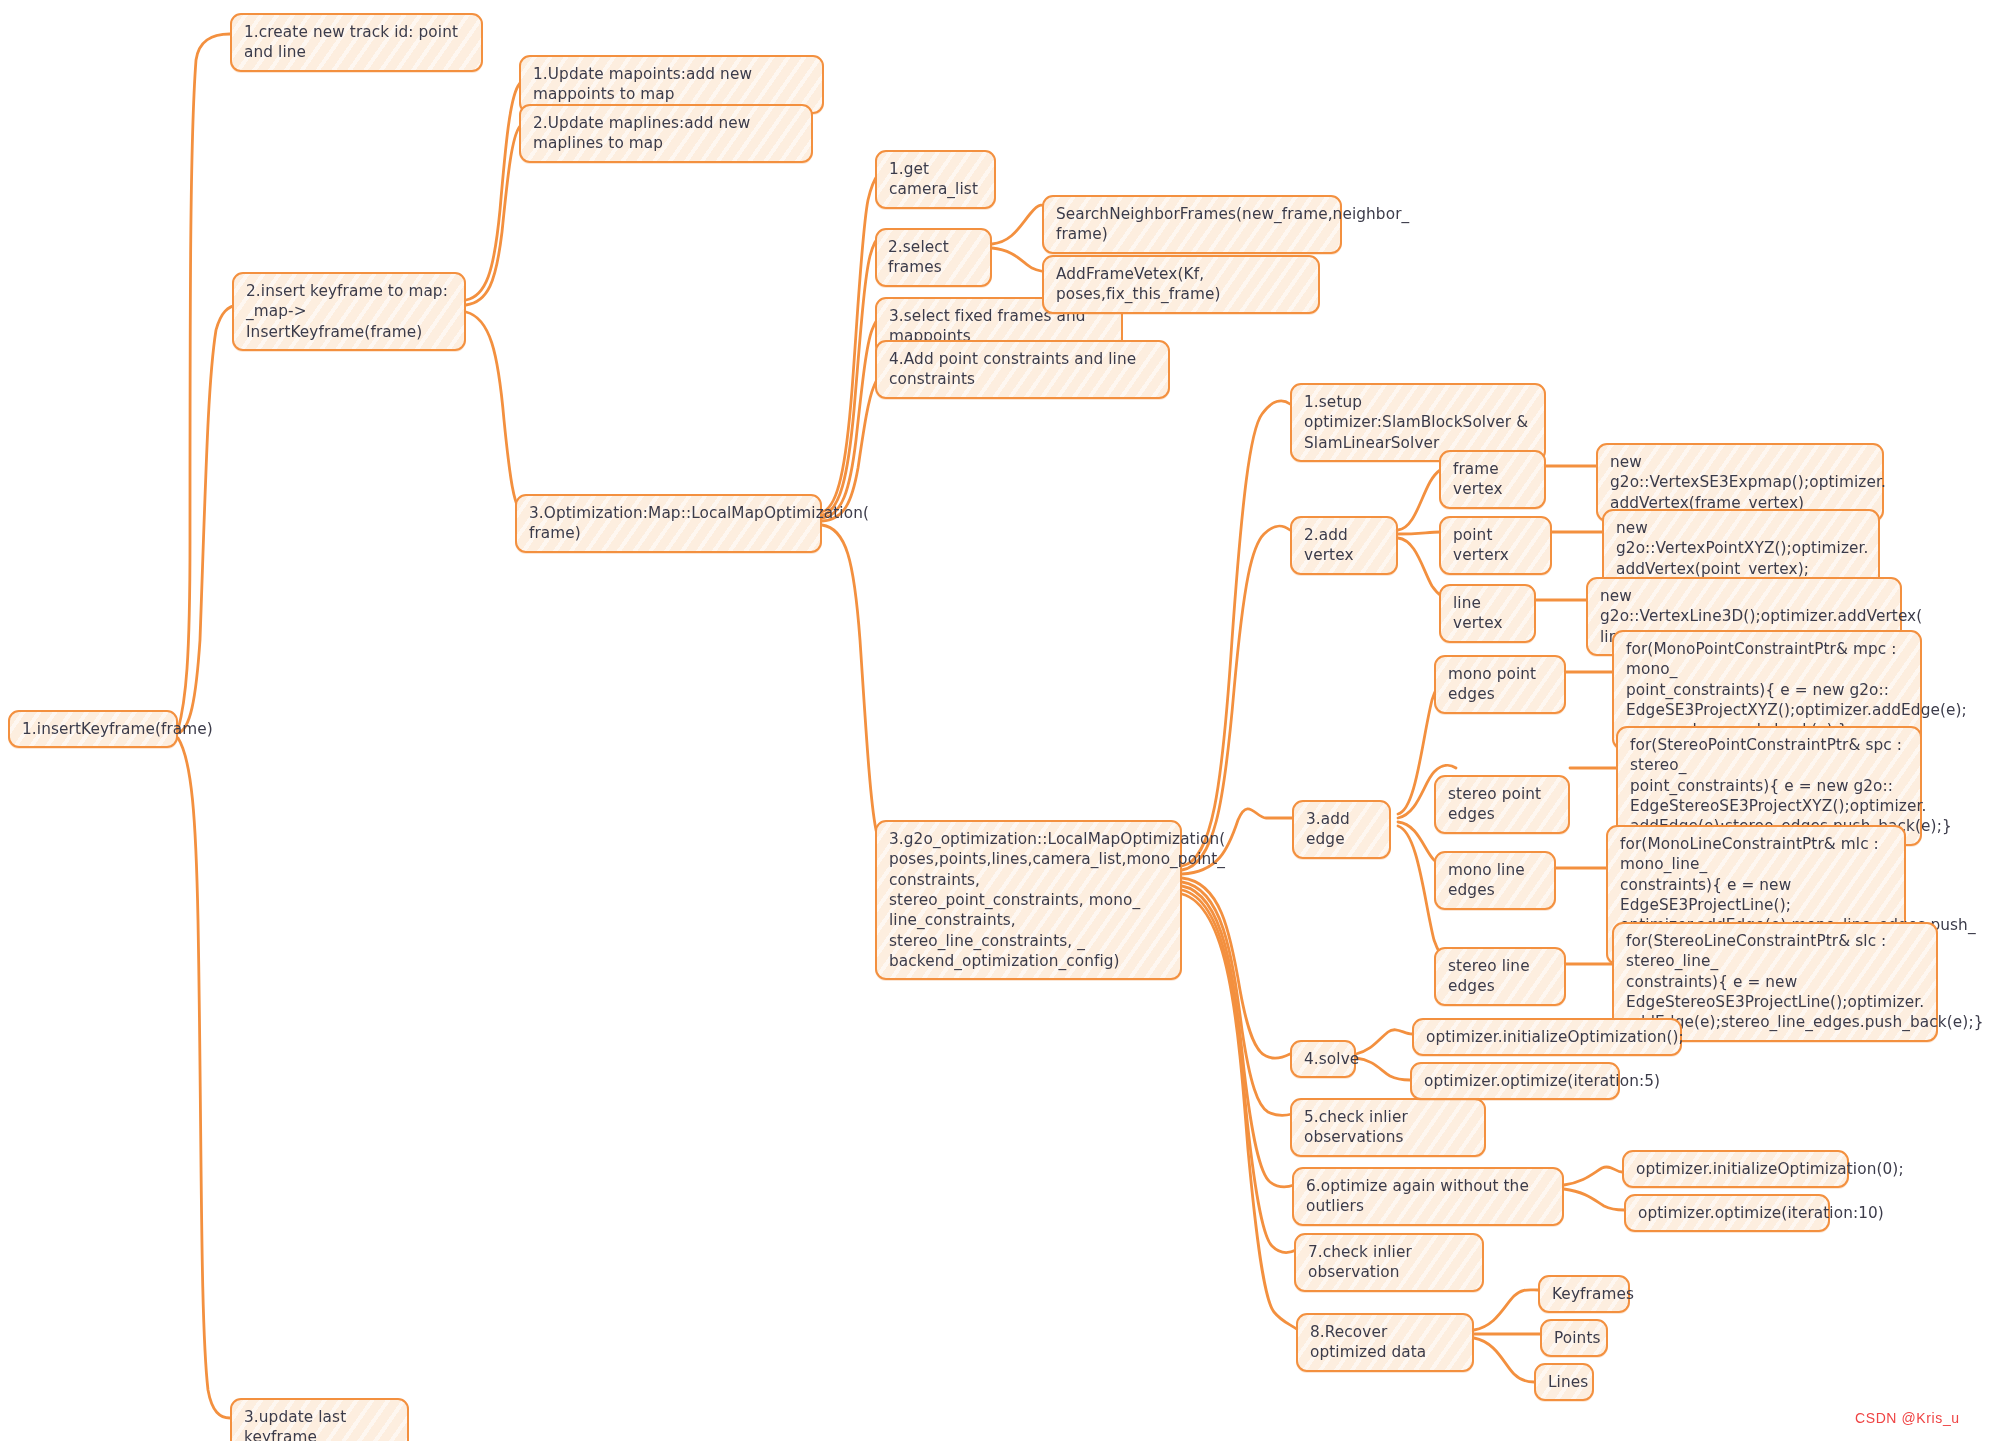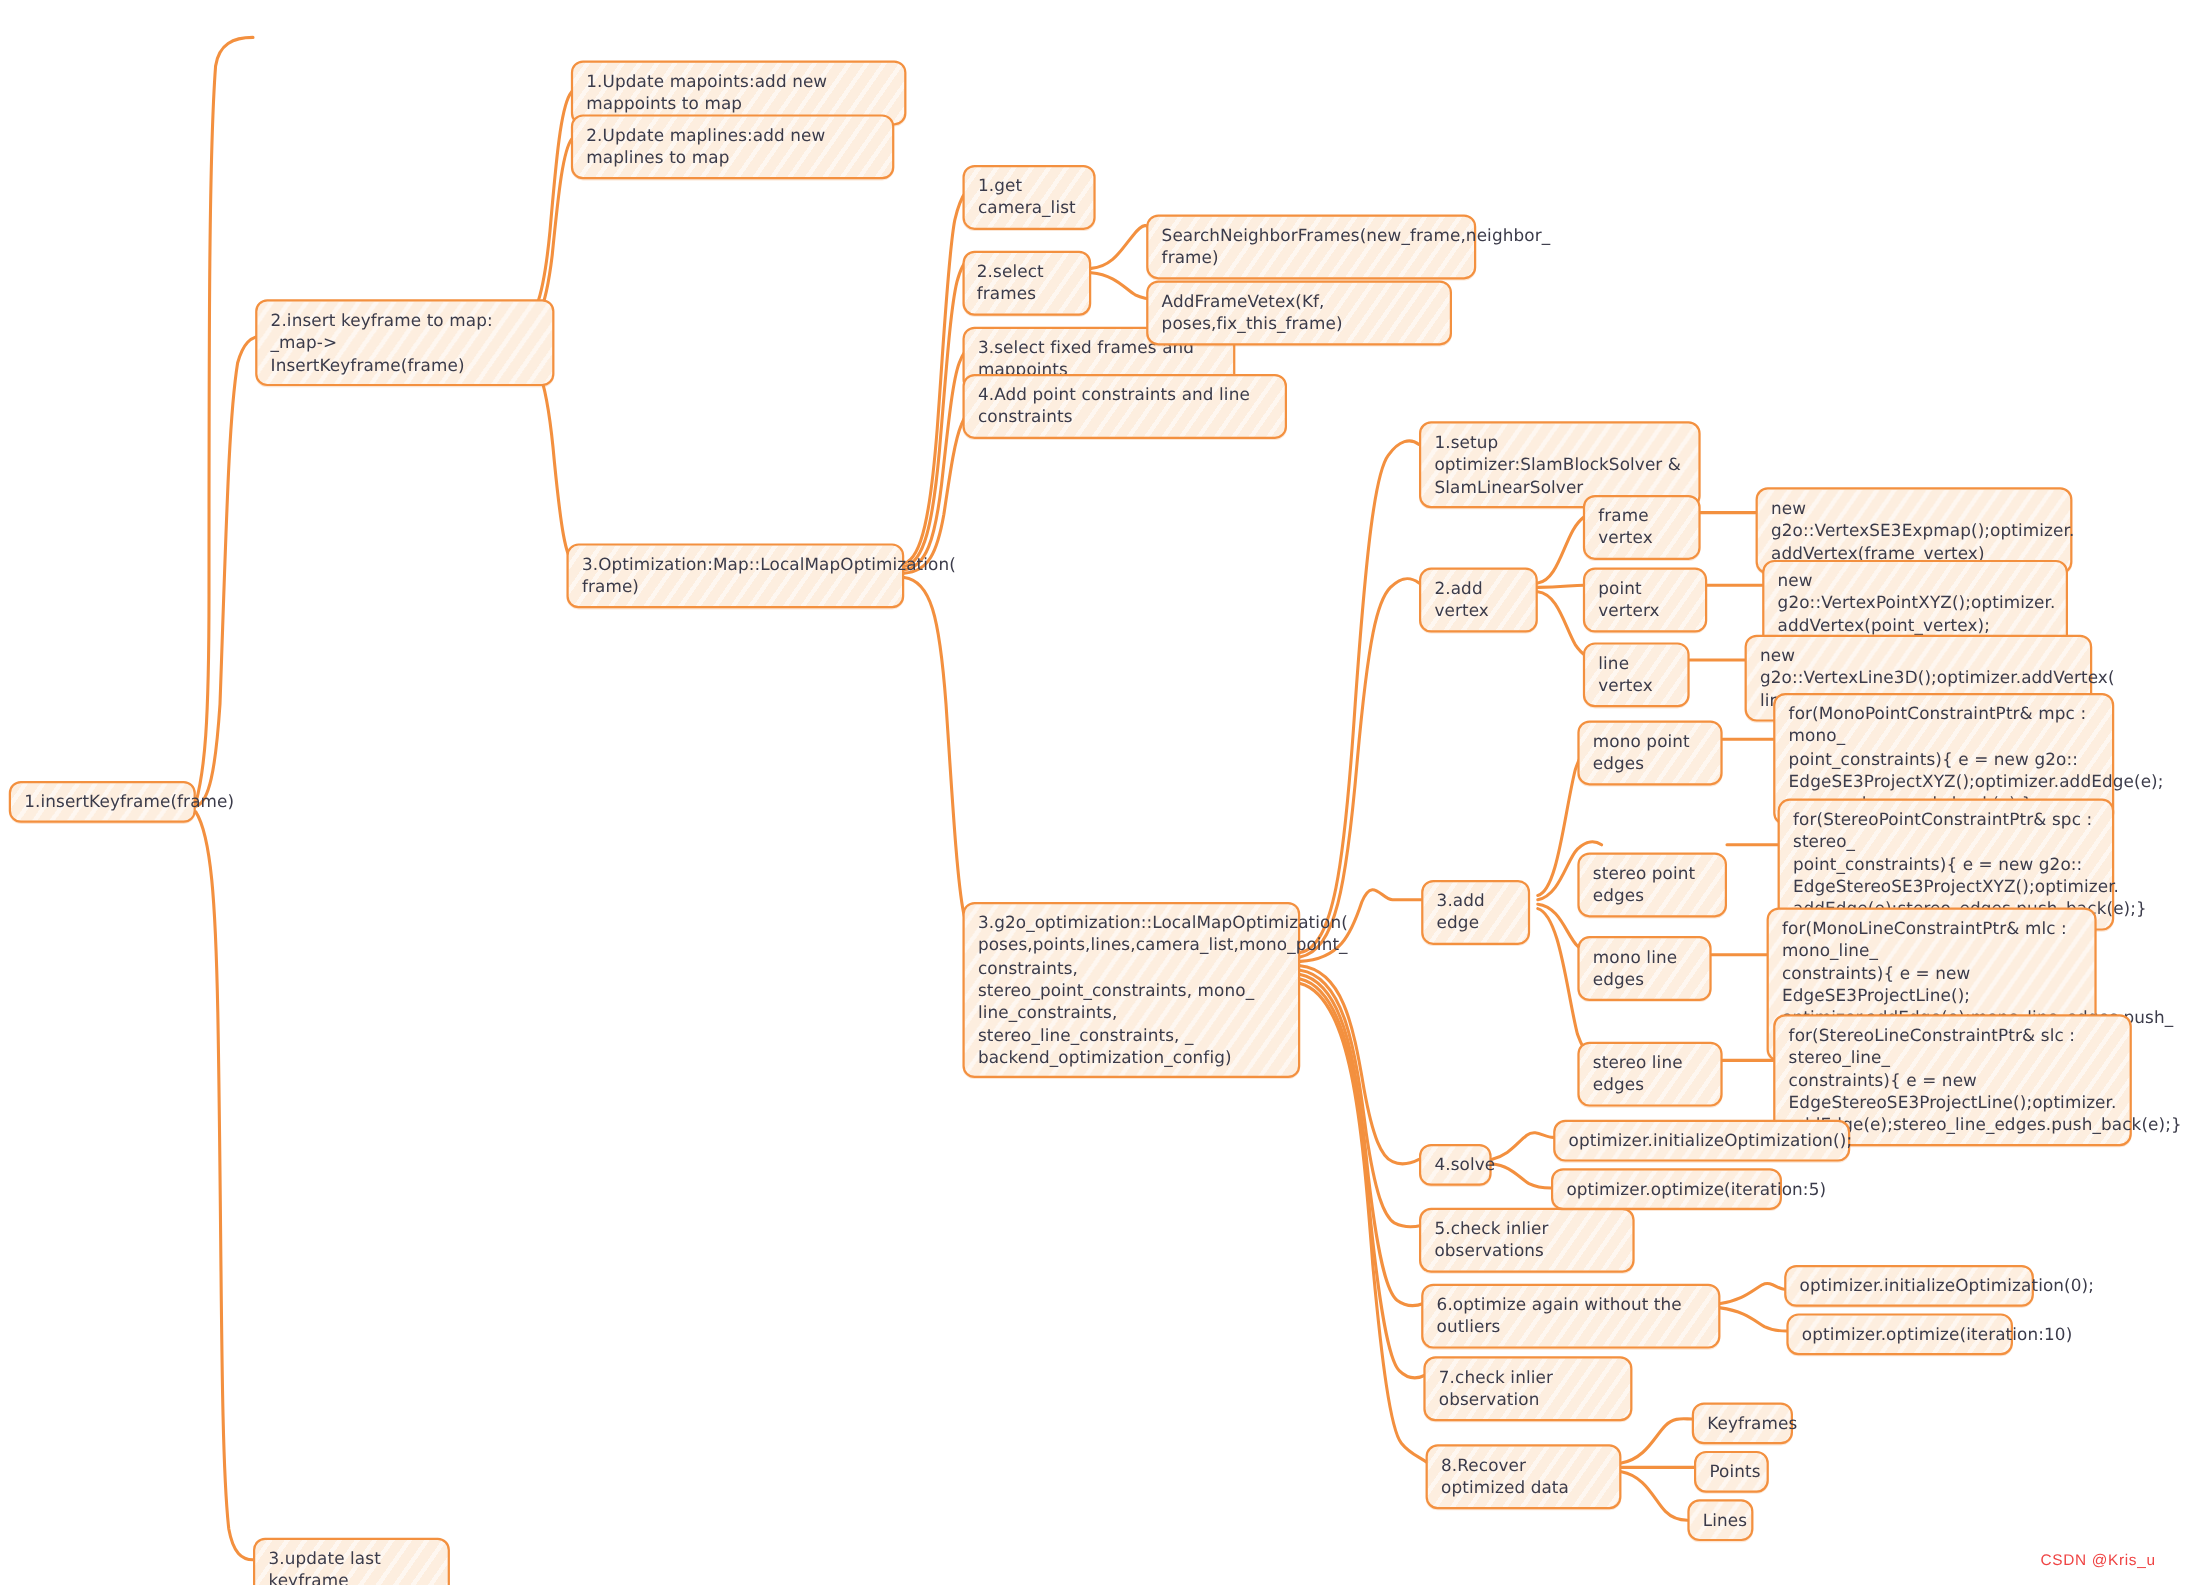--- a/index.html
+++ b/index.html
@@ -119,22 +119,25 @@
       <path d="M1474,1330 C1496,1326 1504,1306 1514,1296 C1522,1288 1530,1290 1538,1290"></path>
       <path d="M1474,1334 C1500,1334 1510,1334 1520,1334 C1530,1334 1536,1334 1540,1334"></path>
       <path d="M1474,1338 C1496,1342 1504,1364 1514,1374 C1522,1382 1530,1382 1534,1382"></path>
     </g>
   </svg>
 
   <div class="node" style="left:8px; top:710px; width:170px;">
     <span class="txt">1.insertKeyframe(frame)</span>
   </div>
 
-
-  <div class="node" style="left:232px; top:272px; width:272px;">
+  <div class="node" style="left:230px; top:13px; width:253px;">
+    <span class="txt">1.create new track id: point and line</span>
+  </div>
+
+  <div class="node" style="left:232px; top:272px; width:234px;">
     <span class="txt">2.insert keyframe to map: _map-&gt;
 InsertKeyframe(frame)</span>
   </div>
 
   <div class="node" style="left:230px; top:1398px; width:179px;">
     <span class="txt">3.update last keyframe</span>
   </div>
 
   <div class="node" style="left:519px; top:55px; width:305px;">
     <span class="txt">1.Update mapoints:add new mappoints to map</span>

